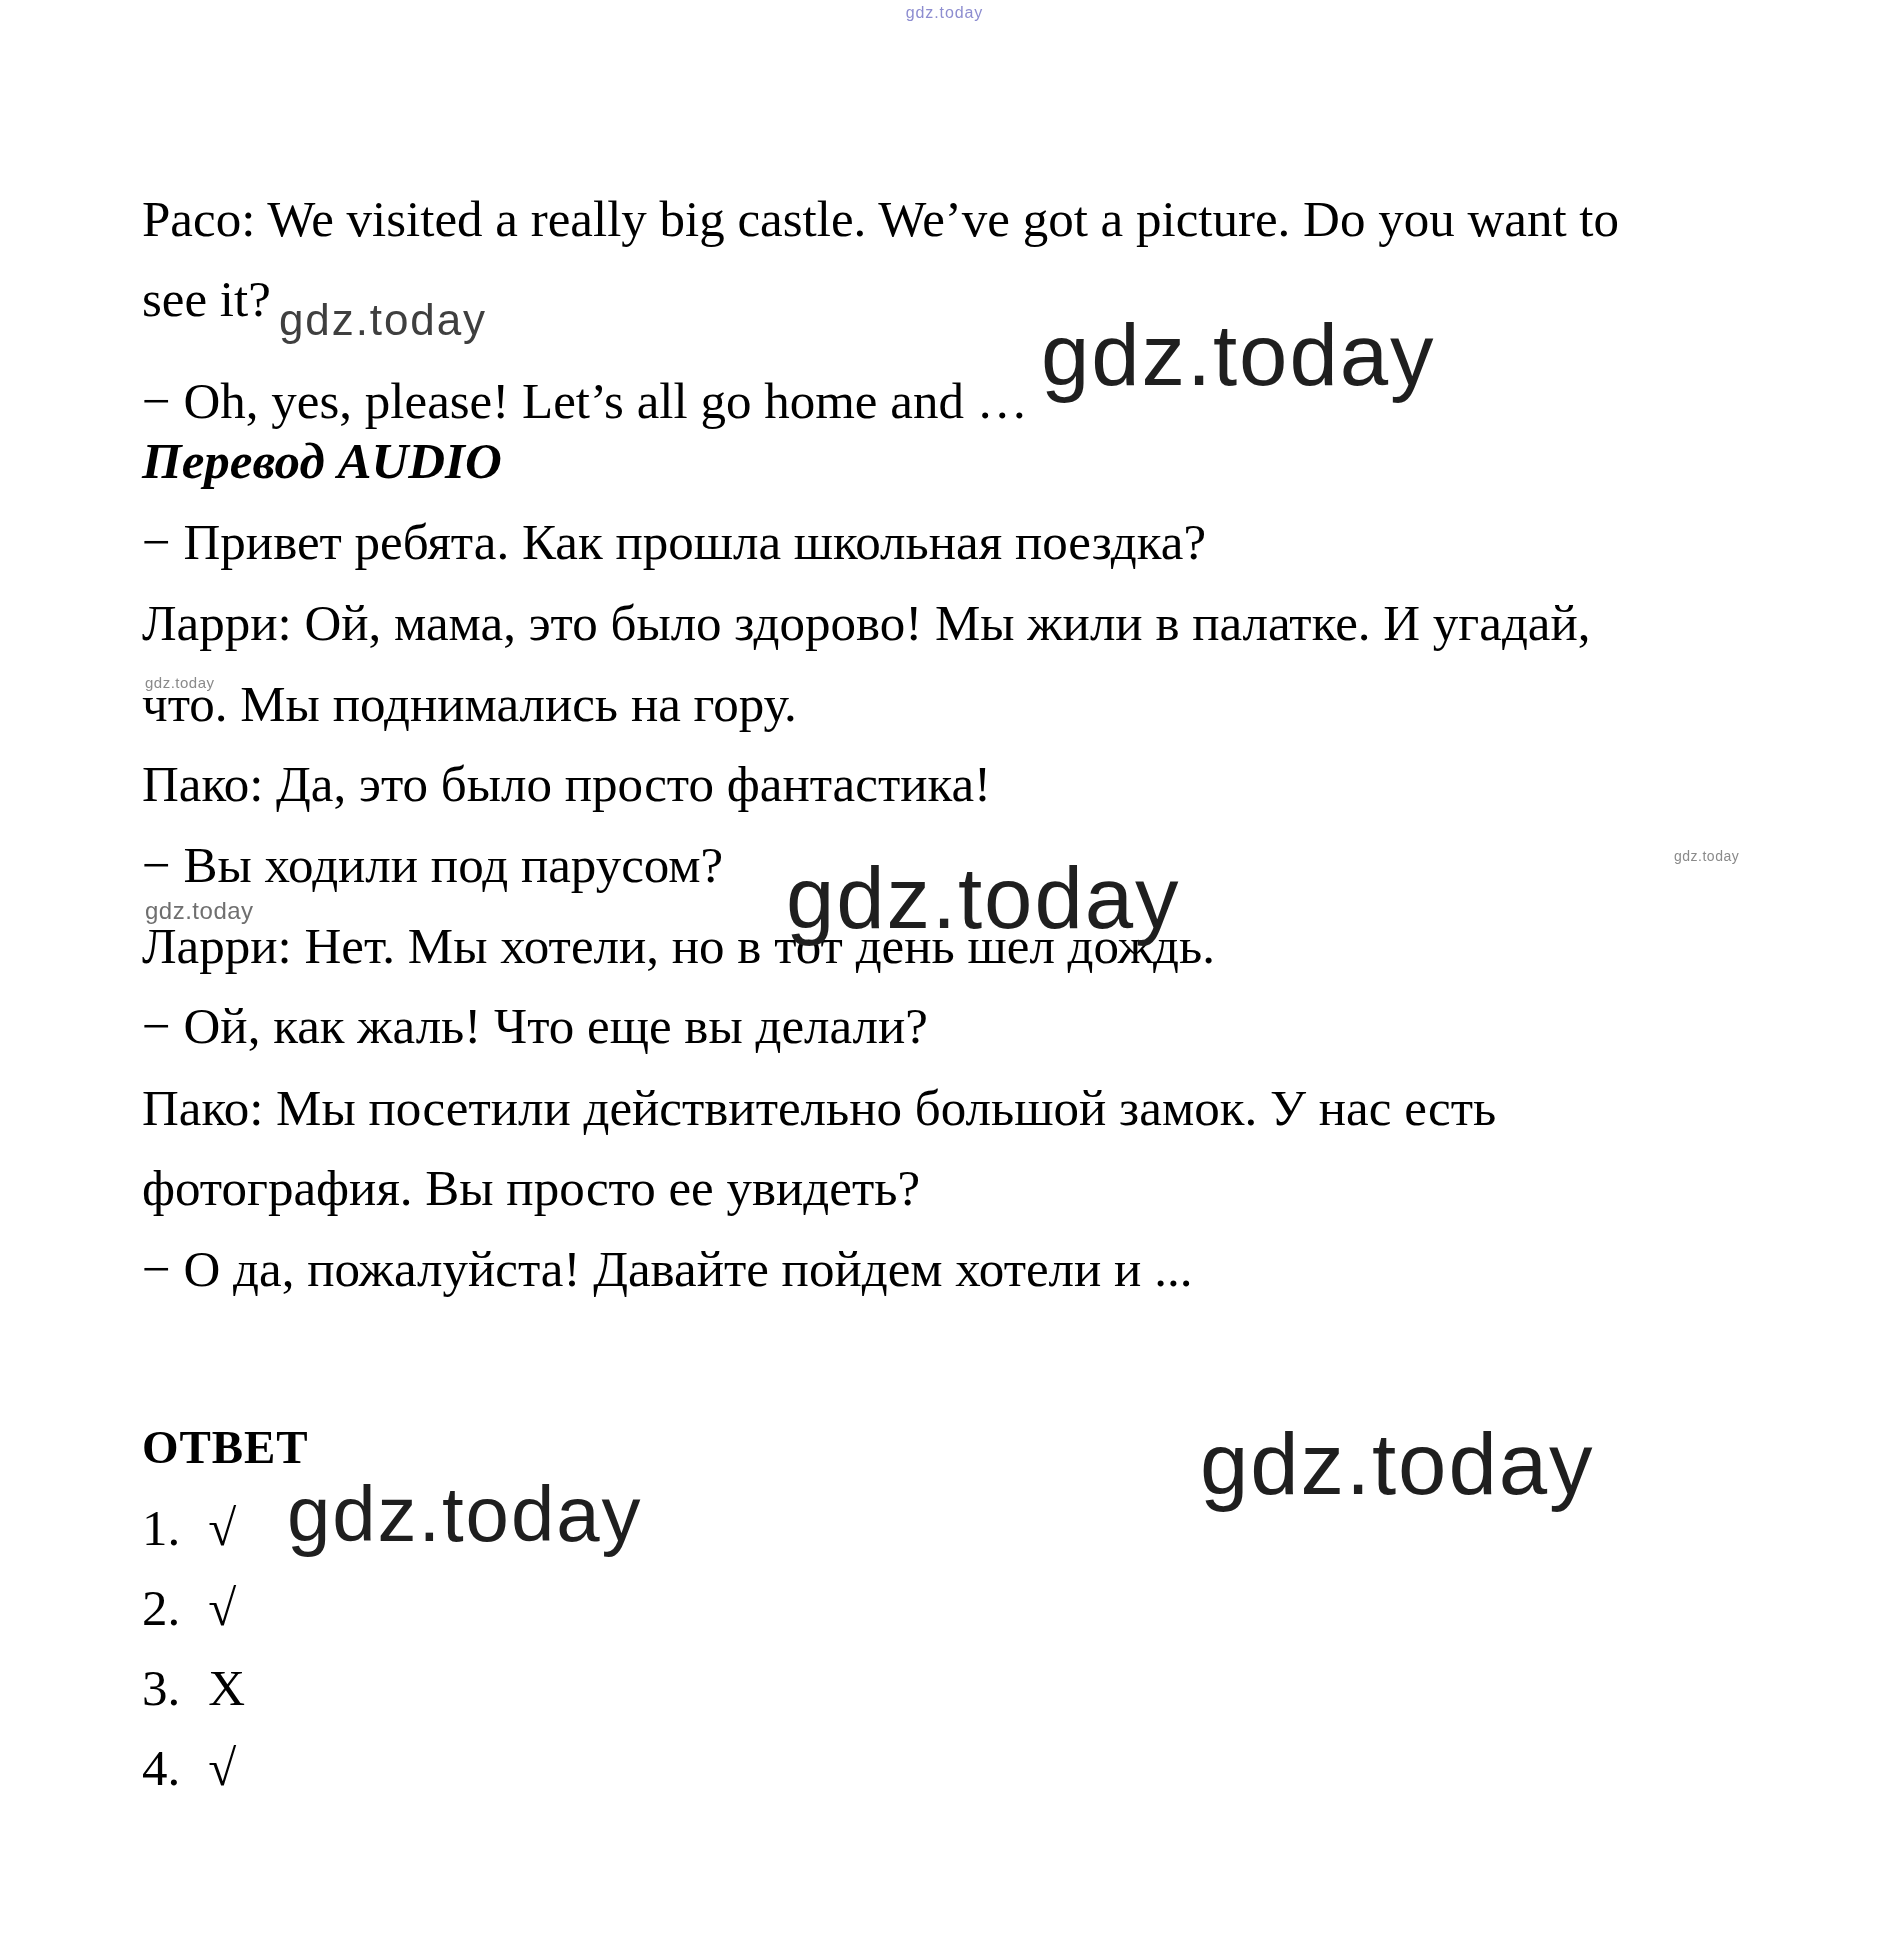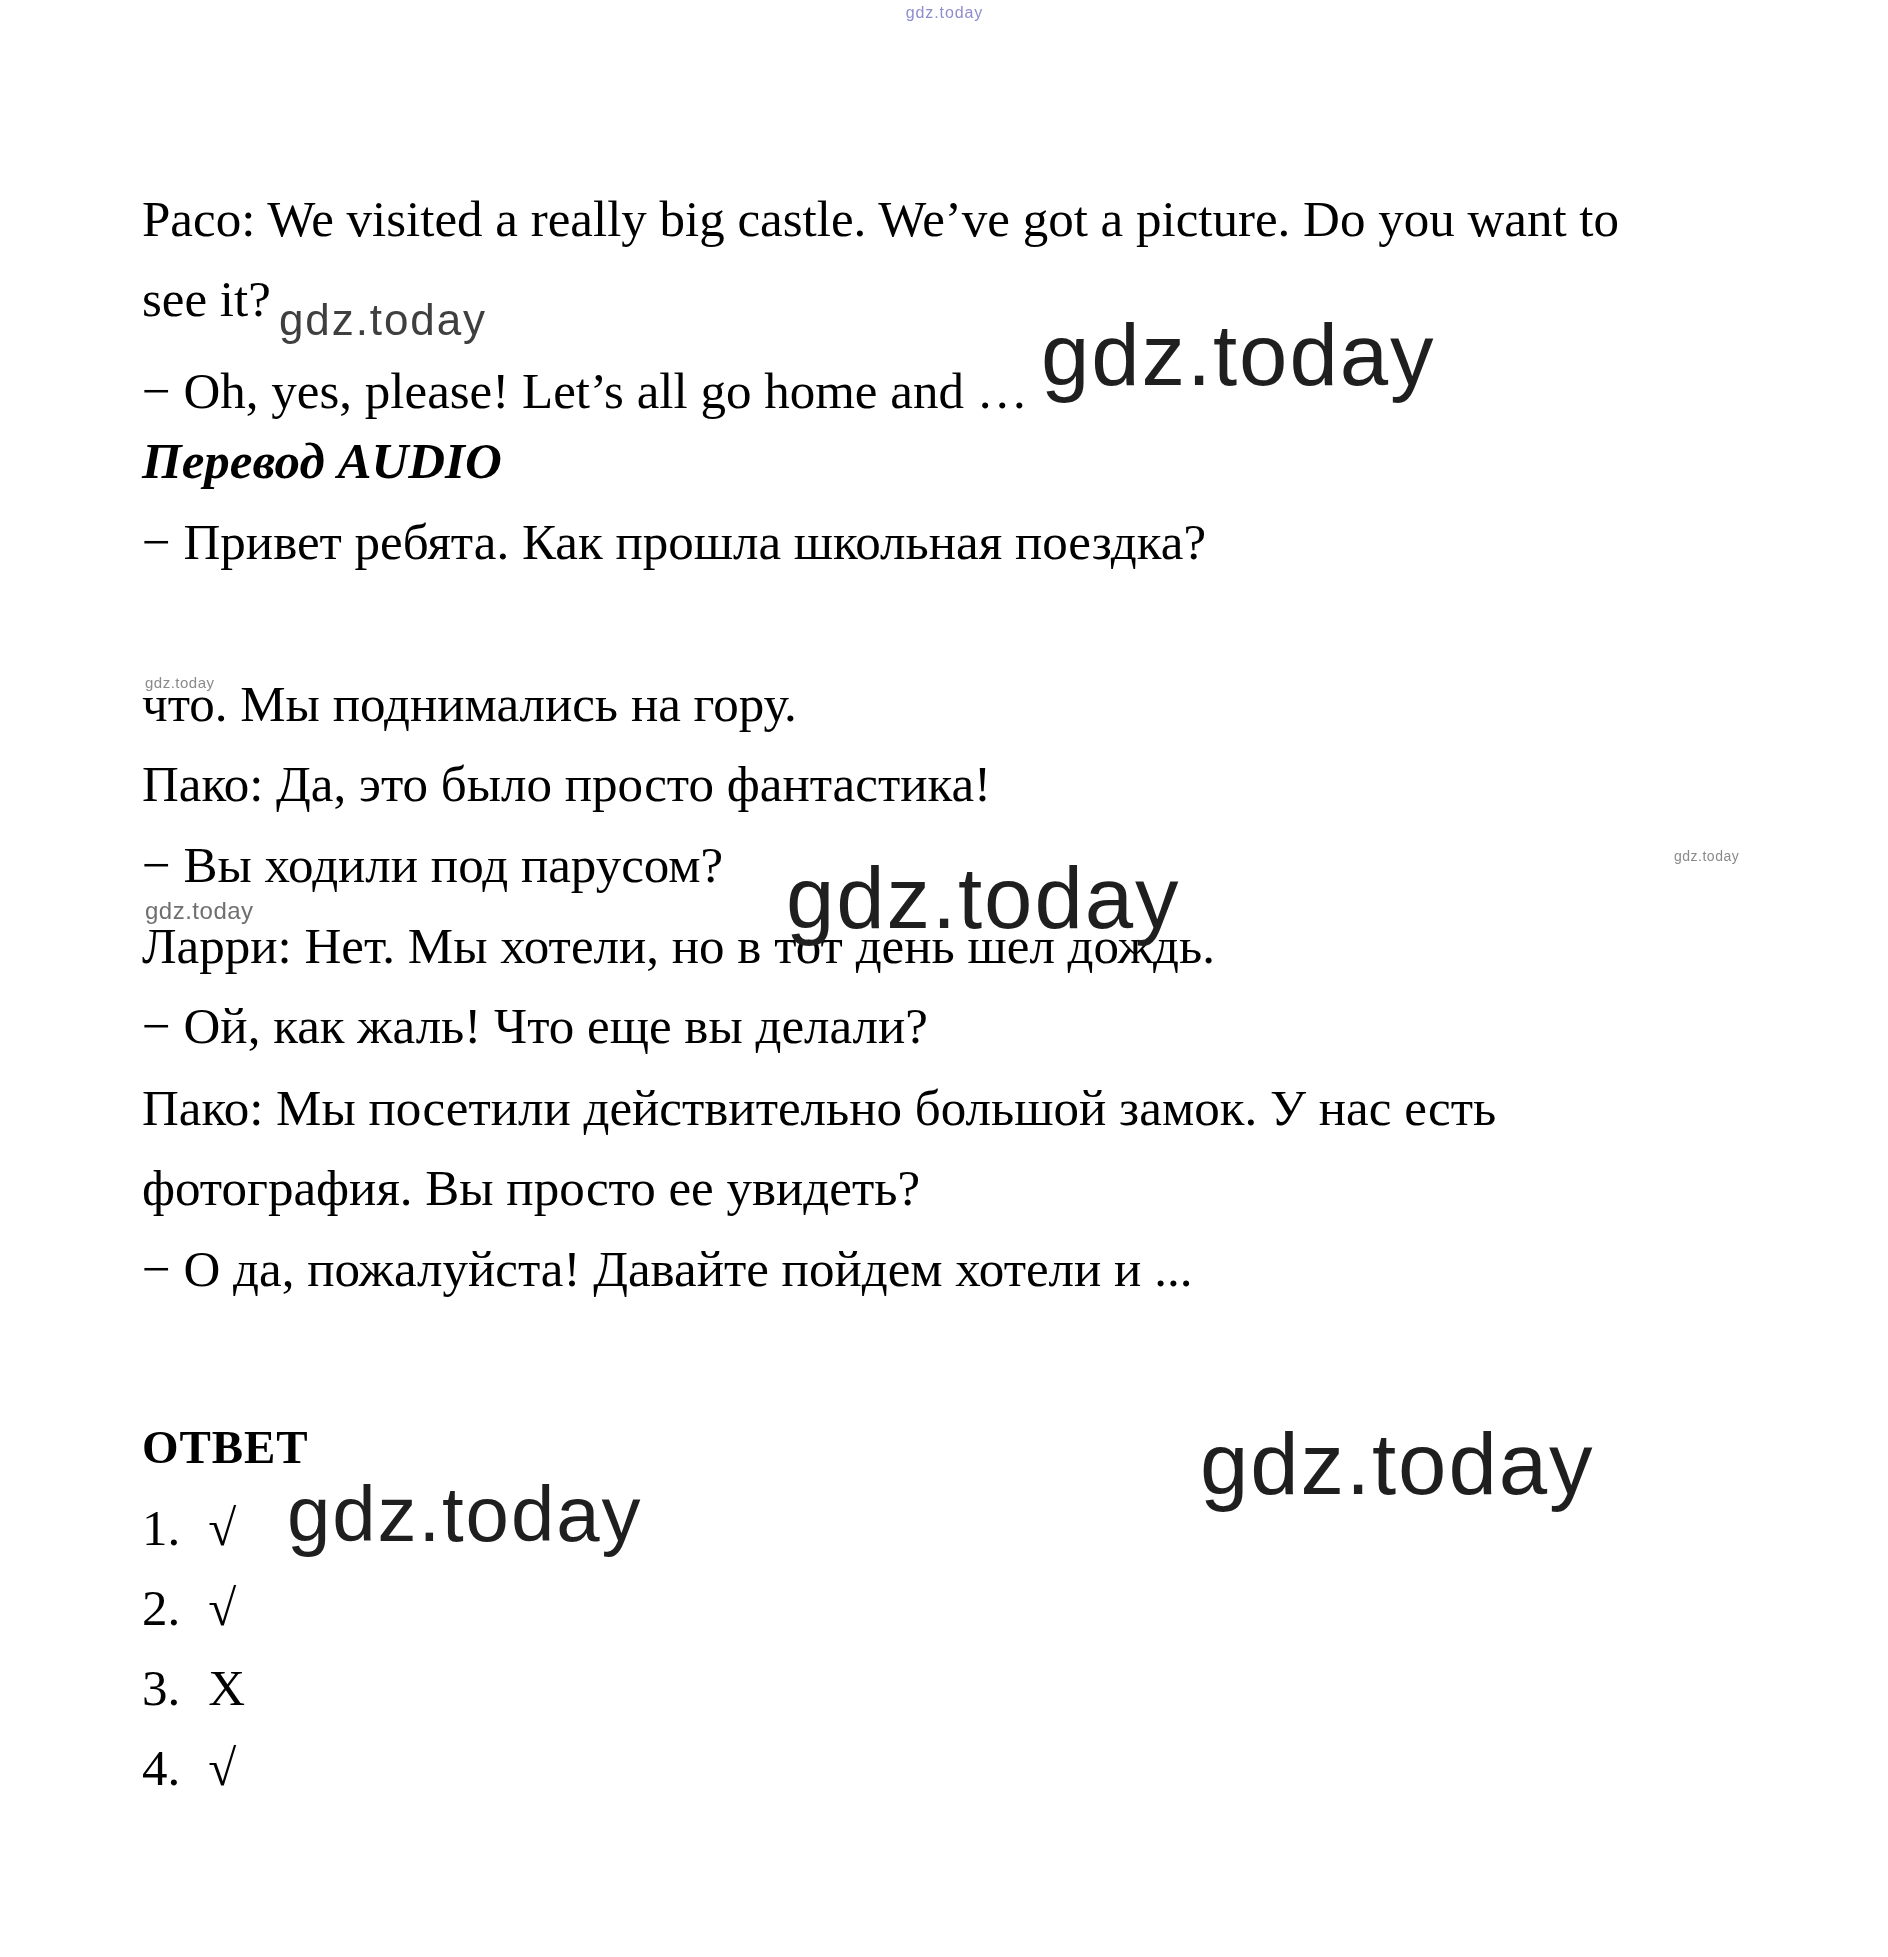--- a/index.html
+++ b/index.html
@@ -17,21 +17,21 @@
     left:142px;
     font-size:51px;
     line-height:1;
     white-space:nowrap;
     z-index:1;
   }
   .heading{
     font-weight:bold;
     font-style:italic;
   }
-  .t0{top:194px}.t1{top:274px}.t2{top:366px}.t3{top:436px}.t4{top:517px}
+  .t0{top:194px}.t1{top:274px}.t2{top:376px}.t3{top:436px}.t4{top:517px}
   .t5{top:598px}.t6{top:679px}.t7{top:759px}.t8{top:840px}.t9{top:921px}
   .t10{top:1001px}.t11{top:1083px}.t12{top:1163px}.t13{top:1244px}
 
   .answer-heading{
     position:absolute;
     left:142px;
     top:1420px;
     font-size:47px;
     font-weight:bold;
     letter-spacing:0.9px;
@@ -72,20 +72,21 @@
 
 <div class="page">
 
   <div class="wm wm-top">gdz.today</div>
 
   <div class="line t0">Paco: We visited a really big castle. We’ve got a picture. Do you want to</div>
   <div class="line t1">see it?</div>
   <div class="line t2">− Oh, yes, please! Let’s all go home and …</div>
   <div class="line t3 heading">Перевод AUDIO</div>
   <div class="line t4">− Привет ребята. Как прошла школьная поездка?</div>
+  <div class="line t5">Ларри: Ой, мама, это было здорово! Мы жили в палатке. И угадай,</div>
   <div class="line t6">что. Мы поднимались на гору.</div>
   <div class="line t7">Пако: Да, это было просто фантастика!</div>
   <div class="line t8">− Вы ходили под парусом?</div>
   <div class="line t9">Ларри: Нет. Мы хотели, но в тот день шел дождь.</div>
   <div class="line t10">− Ой, как жаль! Что еще вы делали?</div>
   <div class="line t11">Пако: Мы посетили действительно большой замок. У нас есть</div>
   <div class="line t12">фотография. Вы просто ее увидеть?</div>
   <div class="line t13">− О да, пожалуйста! Давайте пойдем хотели и ...</div>
 
   <div class="answer-heading">ОТВЕТ</div>

